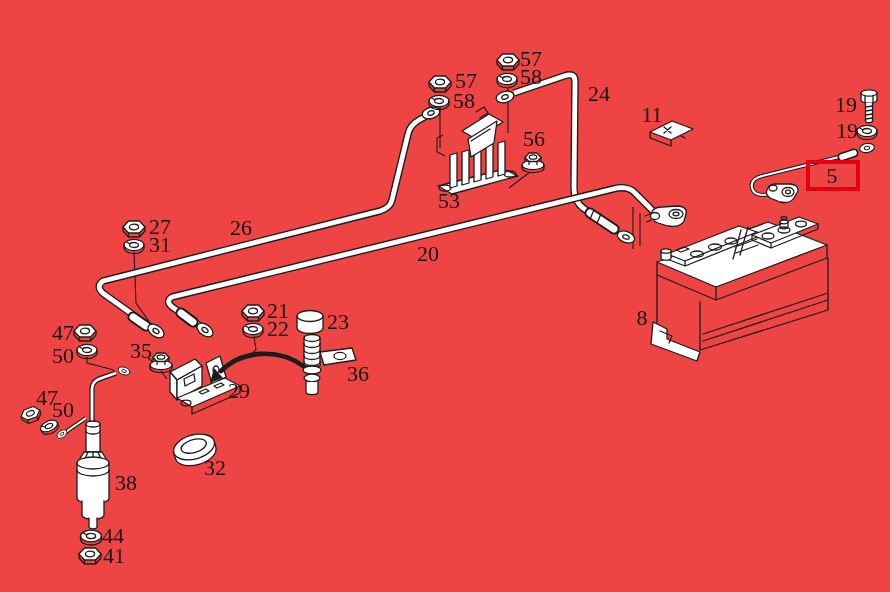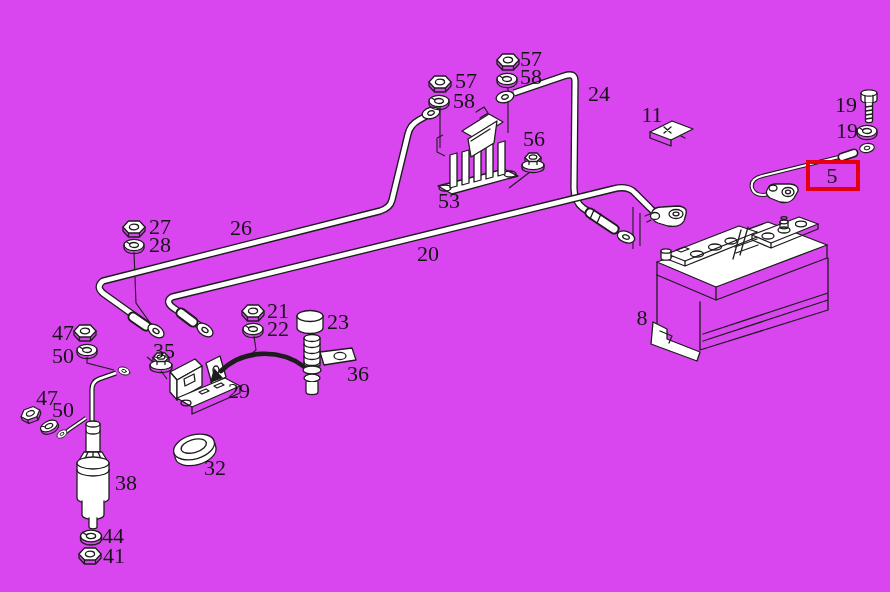--- a/index.html
+++ b/index.html
@@ -1,17 +1,17 @@
 <!DOCTYPE html>
 <html><head>
 <meta charset="utf-8">
 <style>
   html,body{margin:0;padding:0;background:#ffffff;}
   .stage{
-    position:relative;width:890px;height:592px;background:#d946ef;overflow:hidden;
+    position:relative;width:890px;height:592px;background:#ef4444;overflow:hidden;
     font-family:"Liberation Serif", serif;
   }
   .stage svg{position:absolute;left:0;top:0;}
   .part-label{
     position:absolute;transform:translate(-50%,-50%);
     font-size:22px;line-height:1;color:#141414;white-space:nowrap;
     font-family:"Liberation Serif", serif;
   }
   .highlight-box{
     position:absolute;box-sizing:border-box;border:4px solid #e4000f;
@@ -270,31 +270,31 @@
       <span class="part-label" style="left: 531px; top: 59px;">57</span>
       <span class="part-label" style="left: 531px; top: 77px;">58</span>
       <span class="part-label" style="left: 599px; top: 94px;">24</span>
       <span class="part-label" style="left: 652px; top: 115px;">11</span>
       <span class="part-label" style="left: 846px; top: 105px;">19</span>
       <span class="part-label" style="left: 847px; top: 131px;">19</span>
       <span class="part-label" style="left: 832px; top: 176px;">5</span>
       <span class="part-label" style="left: 534px; top: 139px;">56</span>
       <span class="part-label" style="left: 449px; top: 201px;">53</span>
       <span class="part-label" style="left: 160px; top: 227px; text-align: right;">27</span>
-      <span class="part-label" style="left: 160px; top: 245px;">28</span>
+      <span class="part-label" style="left: 160px; top: 245px;">31</span>
       <span class="part-label" style="left: 241px; top: 228px;">26</span>
       <span class="part-label" style="left: 428px; top: 254px;">20</span>
       <span class="part-label" style="left: 642px; top: 318px;">8</span>
       <span class="part-label" style="left: 278px; top: 311px;">21</span>
       <span class="part-label" style="left: 278px; top: 329px;">22</span>
       <span class="part-label" style="left: 338px; top: 322px;">23</span>
       <span class="part-label" style="left: 358px; top: 374px;">36</span>
       <span class="part-label" style="left: 63px; top: 333px;">47</span>
       <span class="part-label" style="left: 63px; top: 356px;">50</span>
-      <span class="part-label" style="left: 141px; top: 351px; margin-left: 23px;">35</span>
+      <span class="part-label" style="left: 141px; top: 351px;">35</span>
       <span class="part-label" style="left: 239px; top: 391px;">29</span>
       <span class="part-label" style="left: 47px; top: 398px;">47</span>
       <span class="part-label" style="left: 63px; top: 410px;">50</span>
       <span class="part-label" style="left: 215px; top: 468px;">32</span>
       <span class="part-label" style="left: 126px; top: 483px;">38</span>
       <span class="part-label" style="left: 113px; top: 536px;">44</span>
       <span class="part-label" style="left: 114px; top: 556px;">41</span>
     </div>
 
   <div class="highlight-box" style="left: 806px; top: 160px; width: 54px; height: 31px; border-color: rgb(228, 0, 15);"></div>

